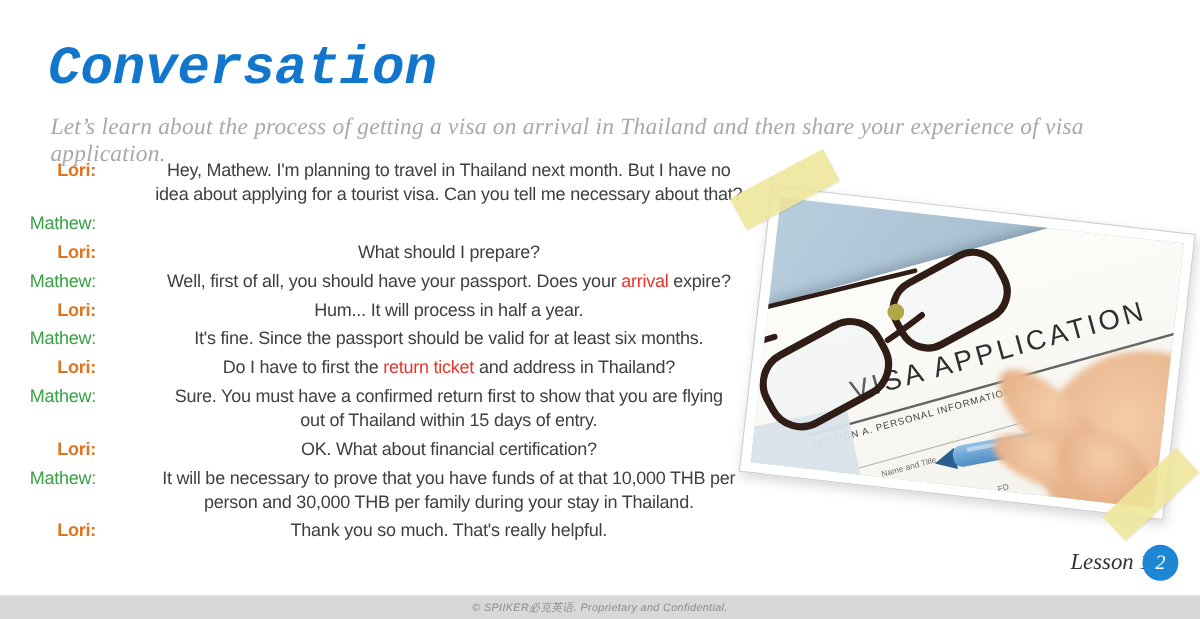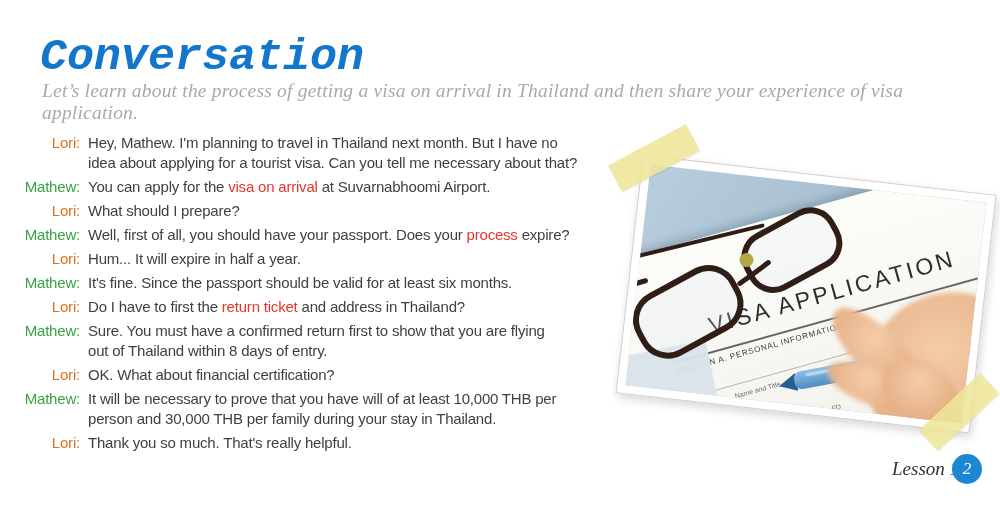--- a/index.html
+++ b/index.html
@@ -7,35 +7,35 @@
   body { font-family:"Liberation Sans", sans-serif; background:#ffffff; position:relative; overflow:hidden; }
   #slide { position:absolute; inset:0; background:#ffffff; }
 
   
   .title {
     position:absolute; left:40px; top:32px;
     font-family:Liberation Mono, monospace; font-style:italic; font-weight:bold;
     font-size:45px; letter-spacing:0px; color:var(--title-blue);
   }
   .subtitle {
-    position:absolute; left:42px; top:80px; width:945px;
+    position:absolute; left:42px; top:96px; width:945px;
     font-family:"Liberation Serif", serif; font-style:italic;
     font-size:19.5px; color:var(--subtitle-gray); letter-spacing:0.2px;
   }
 
   
   .dialogue {
     position:absolute; left:22px; top:133px; width:648px;
     font-size:15px; color:var(--body-text); letter-spacing:-0.2px; line-height:20px;
   }
   .turn { display:flex; margin-bottom:4px; }
   .speaker { flex:0 0 66px; text-align:right; padding-right:8px; white-space:nowrap; }
-  .speaker.lori   { color:var(--lori-orange); }
+  .speaker.lori   { color:var(--lori-orange);font-weight:bold; }
   .speaker.mathew { color:var(--mathew-green); }
-  .utterance { flex:1; max-width:572px; }
+  .utterance { flex:1; max-width:572px;text-align:center; }
   .hl { color:var(--highlight-red); }
 
   
   .photo {
     position:absolute; left:628px; top:174px; width:356px; height:240px;
     background:#ffffff; border:1px solid #cfcfcf; padding:8px;
     transform:rotate(6.5deg); box-shadow:2px 4px 10px rgba(0,0,0,0.16); z-index:2;
   }
   .photo-inner {
     position:relative; width:100%; height:100%; overflow:hidden;
@@ -114,53 +114,52 @@
   <div class="title">Conversation</div>
   <div class="subtitle">Let’s learn about the process of getting a visa on arrival in Thailand and then share your experience of visa application.</div>
 
   <div class="dialogue">
       <div class="turn">
         <span class="speaker lori">Lori:</span>
         <span class="utterance"><span>Hey, Mathew. I'm planning to travel in Thailand next month. But I have no</span><br><span>idea about applying for a tourist visa. Can you tell me necessary about that?</span></span>
       </div>
       <div class="turn">
         <span class="speaker mathew">Mathew:</span>
-        <span class="utterance"><span>You can apply for the </span><span class="hl">visa on arrival</span><span> at Suvarnabhoomi Airport.</span></span>
       </div>
       <div class="turn">
         <span class="speaker lori">Lori:</span>
         <span class="utterance"><span>What should I prepare?</span></span>
       </div>
       <div class="turn">
         <span class="speaker mathew">Mathew:</span>
-        <span class="utterance"><span>Well, first of all, you should have your passport. Does your </span><span class="hl">process</span><span> expire?</span></span>
-      </div>
-      <div class="turn">
-        <span class="speaker lori">Lori:</span>
-        <span class="utterance"><span>Hum... It will expire in half a year.</span></span>
+        <span class="utterance"><span>Well, first of all, you should have your passport. Does your </span><span class="hl">arrival</span><span> expire?</span></span>
+      </div>
+      <div class="turn">
+        <span class="speaker lori">Lori:</span>
+        <span class="utterance"><span>Hum... It will process in half a year.</span></span>
       </div>
       <div class="turn">
         <span class="speaker mathew">Mathew:</span>
         <span class="utterance"><span>It's fine. Since the passport should be valid for at least six months.</span></span>
       </div>
       <div class="turn">
         <span class="speaker lori">Lori:</span>
         <span class="utterance"><span>Do I have to first the </span><span class="hl">return ticket</span><span> and address in Thailand?</span></span>
       </div>
       <div class="turn">
         <span class="speaker mathew">Mathew:</span>
-        <span class="utterance"><span>Sure. You must have a confirmed return first to show that you are flying</span><br><span>out of Thailand within 8 days of entry.</span></span>
+        <span class="utterance"><span>Sure. You must have a confirmed return first to show that you are flying</span><br><span>out of Thailand within 15 days of entry.</span></span>
       </div>
       <div class="turn">
         <span class="speaker lori">Lori:</span>
         <span class="utterance"><span>OK. What about financial certification?</span></span>
       </div>
       <div class="turn">
         <span class="speaker mathew">Mathew:</span>
-        <span class="utterance"><span>It will be necessary to prove that you have will of at least 10,000 THB per</span><br><span>person and 30,000 THB per family during your stay in Thailand.</span></span>
+        <span class="utterance"><span>It will be necessary to prove that you have funds of at that 10,000 THB per</span><br><span>person and 30,000 THB per family during your stay in Thailand.</span></span>
       </div>
       <div class="turn">
         <span class="speaker lori">Lori:</span>
         <span class="utterance"><span>Thank you so much. That's really helpful.</span></span>
       </div>
     </div>
 
   <div class="photo">
     <div class="photo-inner">
       <div class="paper">
@@ -206,14 +205,17 @@
       <div class="hand-part thumb"></div>
     </div>
   </div>
 
   <div class="tape tape-tl"></div>
   <div class="tape tape-br"></div>
 
   <div class="lesson">Lesson 1</div>
   <div class="page-circle">2</div>
 
+  <div class="footer-bar">
+    <span class="footer-text">© SPIIKER必克英语. Proprietary and Confidential.</span>
+  </div>
 
 </div>
 
 </body></html>

